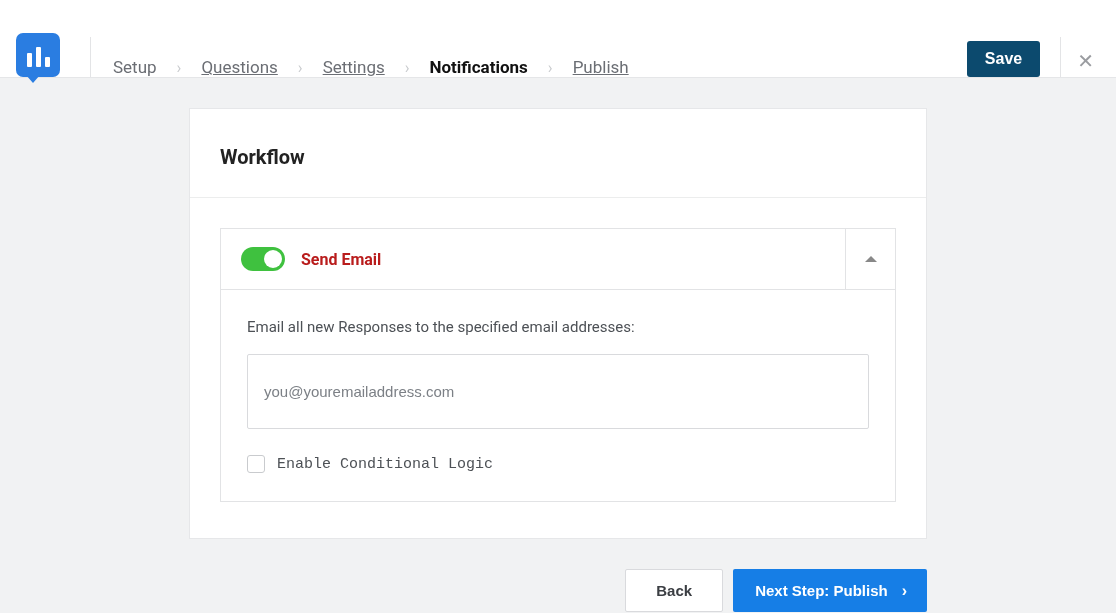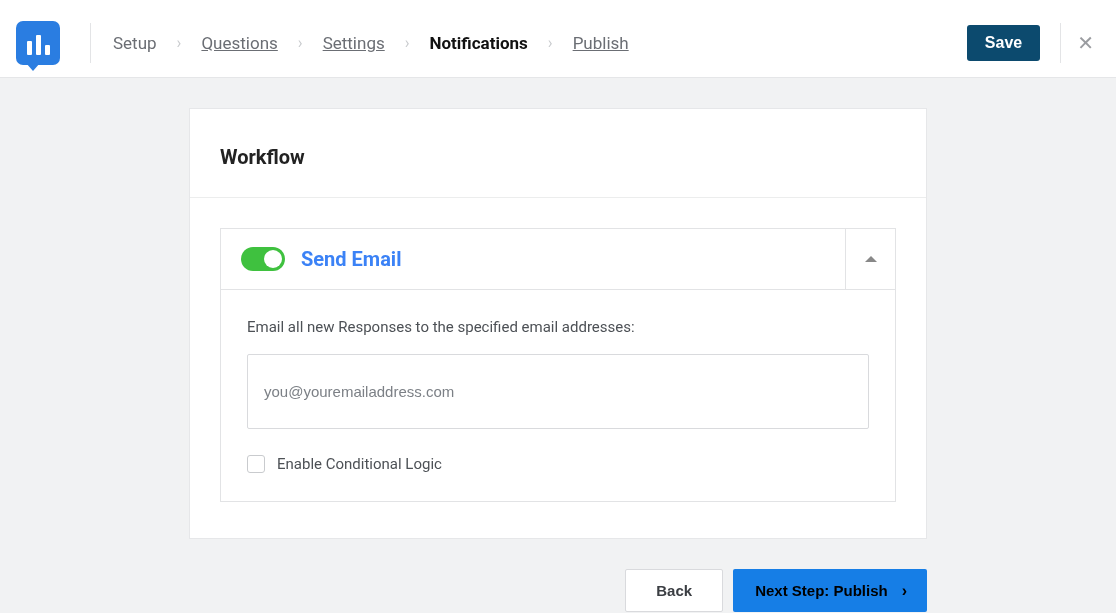--- a/index.html
+++ b/index.html
@@ -10,21 +10,21 @@
     width: 1116px;
     height: 613px;
     overflow: hidden;
   }
   
   .topbar {
     background: #ffffff;
     height: 78px;
     border-bottom: 1px solid #e5e6e8;
     display: flex;
-    align-items: center;
+    align-items: flex-end;
     padding: 8px 18px 0 16px;
   }
   .logo {
     width: 44px; height: 44px;
     background: #2a7de1;
     border-radius: 7px;
     display: flex; align-items: flex-end; justify-content: center;
     padding-bottom: 10px;
     position: relative;
     margin-right: 18px;
@@ -131,21 +131,21 @@
   }
   .toggle::after {
     content: "";
     position: absolute;
     right: 3px; top: 3px;
     width: 18px; height: 18px;
     background: #fff;
     border-radius: 50%;
   }
   .acc-title {
-    font-size: 20px; font-weight: 700; color: #3b82f6;
+    font-size: 16px; font-weight: 700; color: #b91c1c;
   }
   .acc-right {
     width: 50px;
     border-left: 1px solid #e2e3e5;
     display: flex; align-items: center; justify-content: center;
     cursor: pointer;
   }
   .caret-up {
     width: 0; height: 0;
     border-left: 6px solid transparent;
@@ -164,21 +164,21 @@
   .text-input {
     width: 100%;
     border: 1px solid #d9dadd;
     border-radius: 2px;
     padding: 28px 16px;
     font-size: 15px;
     color: #555;
   }
   .text-input::placeholder { color: #7c8086; }
   .checkbox-row {
-    display: flex; align-items: center; gap: 12px; margin-top: 26px;
+    display: flex; align-items: center; gap: 12px; margin-top: 26px; font-family: Liberation Mono, monospace;
   }
   .chk {
     width: 18px; height: 18px;
     border: 1px solid #c9cbce;
     border-radius: 3px;
     background: #fff;
     cursor: pointer;
   }
   .chk-label { font-size: 15px; color: #4d5156; }
   
@@ -195,21 +195,21 @@
     color: #3b3e43;
     font-size: 15px;
     font-weight: 600;
     padding: 12px 30px;
     border-radius: 2px;
     cursor: pointer;
   }
   .btn-next {
     background: #167ee6;
     border: none;
-    color: #000000;
+    color: #ffffff;
     font-size: 15px;
     font-weight: 700;
     padding: 12px 20px 12px 22px;
     border-radius: 2px;
     cursor: pointer;
     display: flex; align-items: center; gap: 14px;
   }
   .btn-next .arrow {
     font-size: 16px; font-weight: 700;
   }

